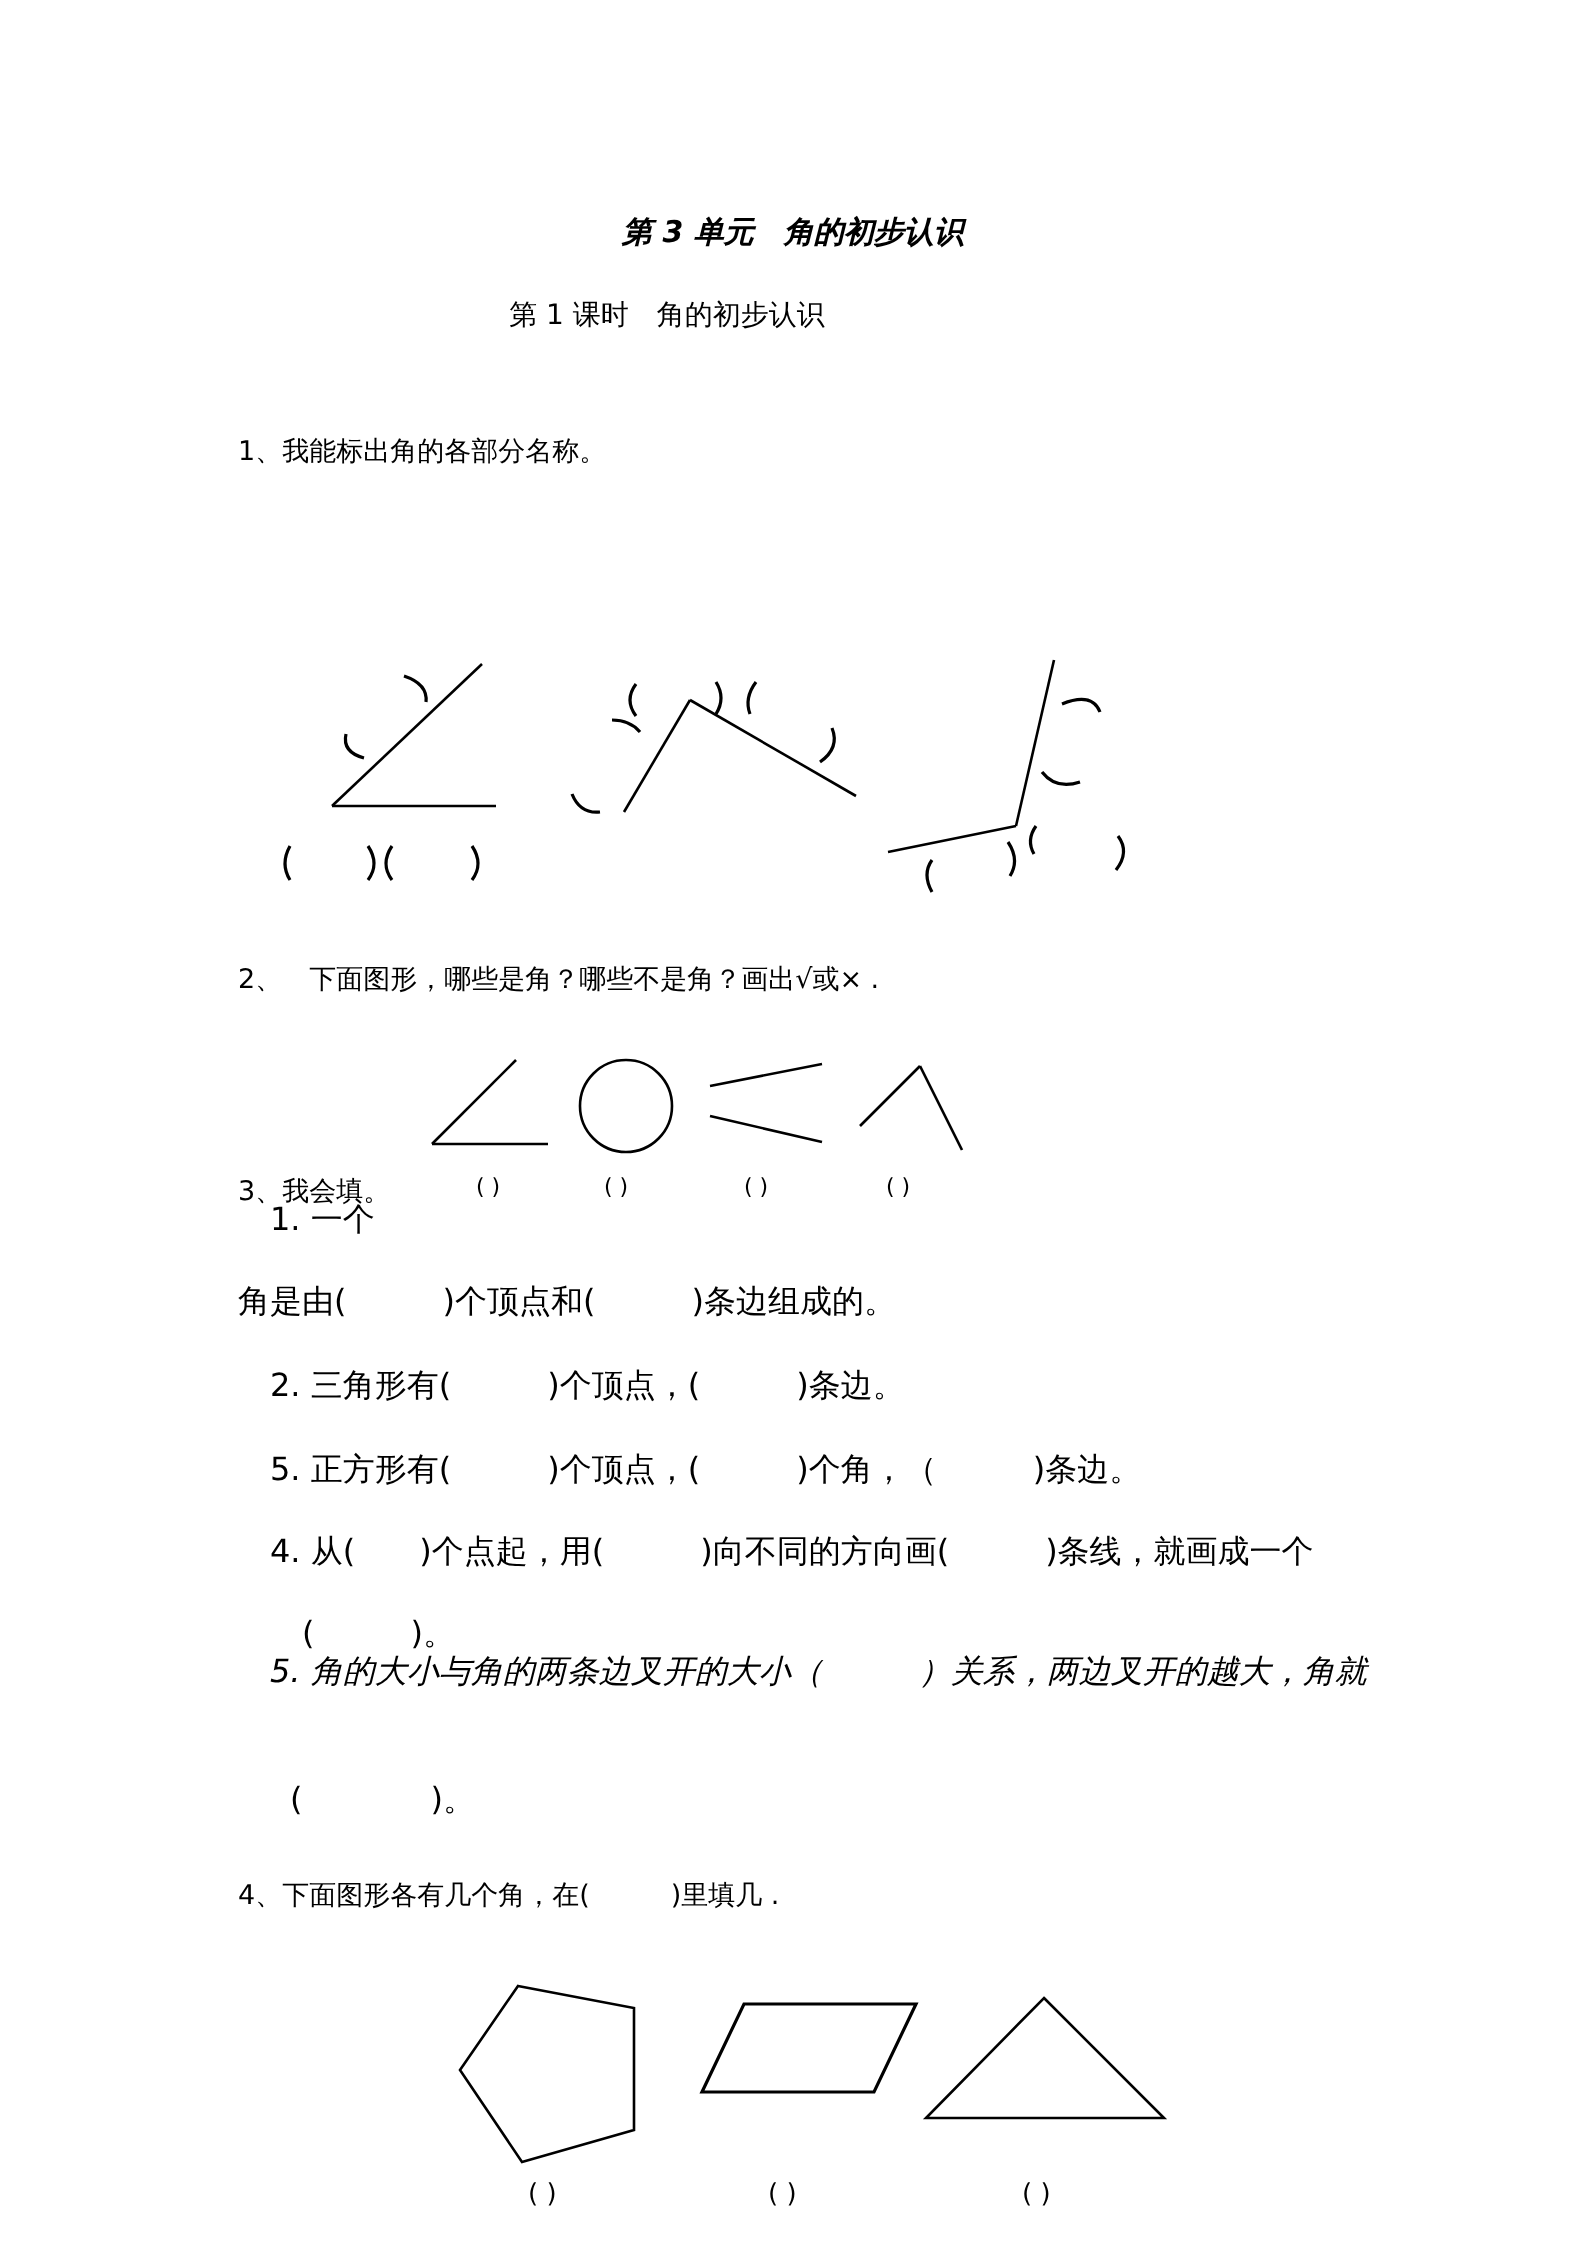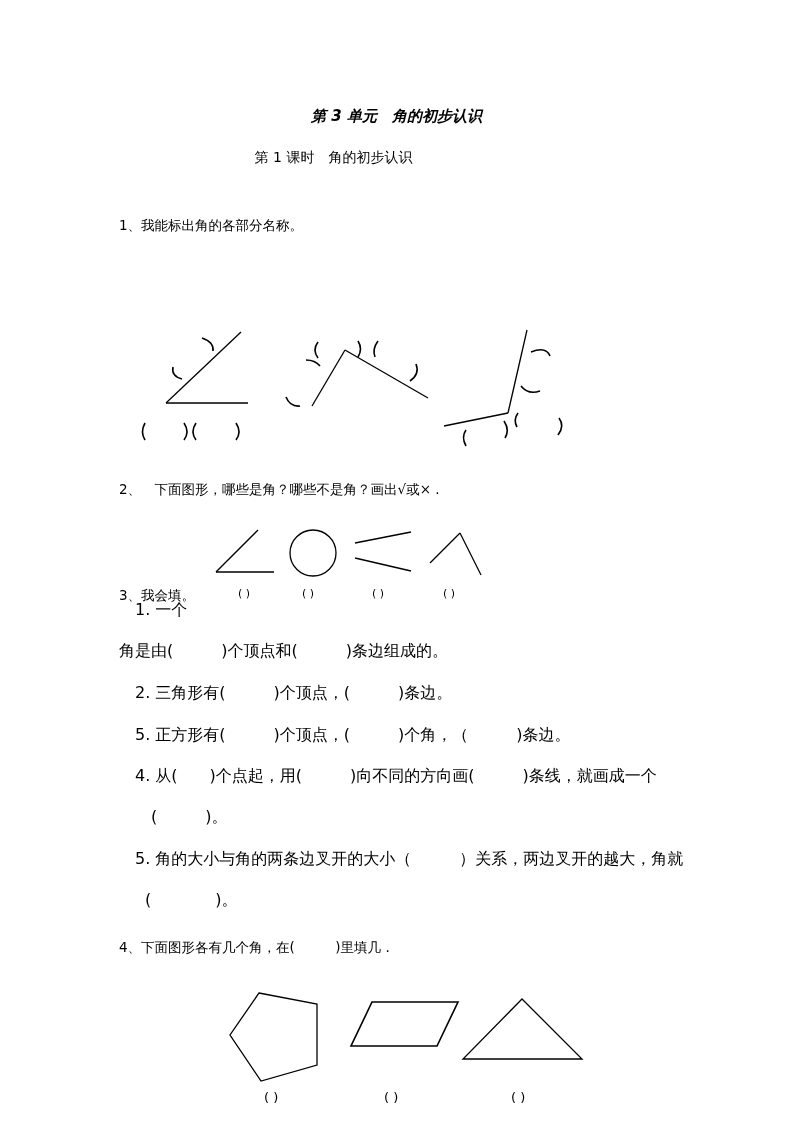--- a/index.html
+++ b/index.html
@@ -95,19 +95,19 @@
 <div class="abs small-paren" style="left:372px; top:587px;">( )</div>
 <div class="abs small-paren" style="left:443px; top:587px;">( )</div>
 
 <div class="abs q" style="left:119px; top:558px;margin-top:29px;">3、我会填。</div>
 <div class="abs item" style="left:135px; top:600px;">1. 一个</div>
 <div class="abs item" style="left:119px; top:641px;text-align:right;">角是由(　　　)个顶点和(　　　)条边组成的。</div>
 <div class="abs item" style="left:135px; top:683px;">2. 三角形有(　　　)个顶点，(　　　)条边。</div>
 <div class="abs item" style="left:135px; top:725px;">5. 正方形有(　　　)个顶点，(　　　)个角，（　　　)条边。</div>
 <div class="abs item" style="left:135px; top:766px;">4. 从(　　)个点起，用(　　　)向不同的方向画(　　　)条线，就画成一个</div>
 <div class="abs item" style="left:151px; top:807px;">(　　　)。</div>
-<div class="abs item" style="left:135px; top:849px;">5. 角的大小与角的两条边叉开的大小（　　　）关系，两边叉开的越大，角就</div>
+<div class="abs item" style="left:135px; top:826px;font-style:italic;">5. 角的大小与角的两条边叉开的大小（　　　）关系，两边叉开的越大，角就</div>
 <div class="abs item" style="left:145px; top:890px;">(　　　　)。</div>
 
 <div class="abs q" style="left:119px; top:939px;">4、下面图形各有几个角，在(　　　)里填几 .</div>
 <div class="abs paren" style="left:264px; top:1090px;">( )</div>
 <div class="abs paren" style="left:384px; top:1090px;">( )</div>
 <div class="abs paren" style="left:511px; top:1090px;">( )</div>
 
 </body></html>

